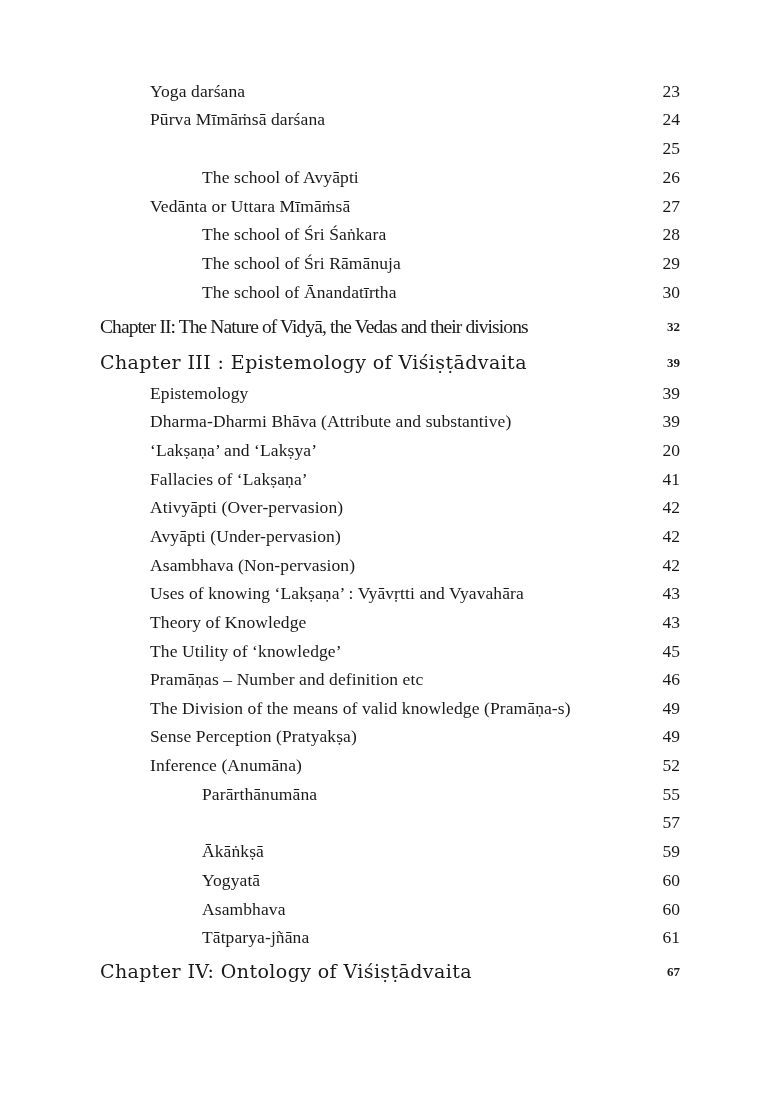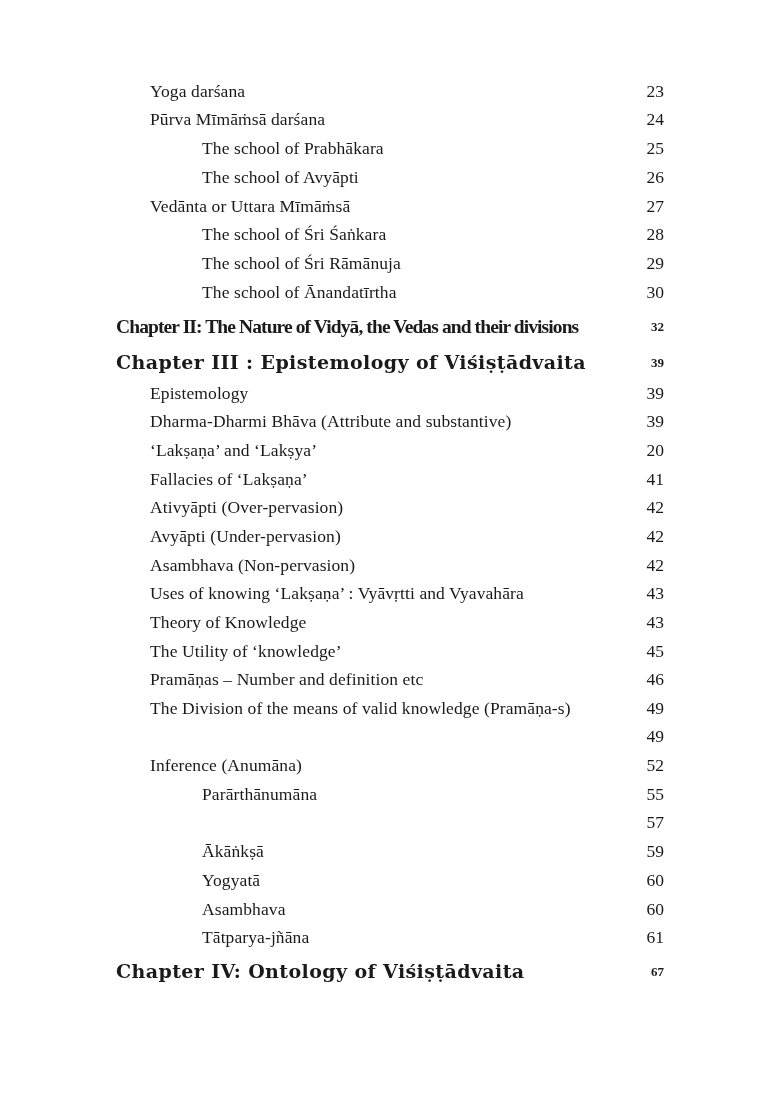--- a/index.html
+++ b/index.html
@@ -29,29 +29,29 @@
   }
   .row .label {
     position: absolute;
     white-space: nowrap;
     font-size: 17.5px;
     line-height: 29px;
     letter-spacing: 0.1px;
   }
   .row .page {
     position: absolute;
-    right: 116px;
+    right: 100px;
     font-size: 17.5px;
     line-height: 29px;
   }
   .lvl1 .label { left: 150px; }
   .lvl2 .label { left: 202px; }
   .chapter .label {
-    left: 116px;
-    font-weight: bold;
+    left: 100px;
+    font-weight: normal;
     font-size: 21px;
     letter-spacing: 0.3px;
   }
   .chapter .page {
     font-weight: bold;
     font-size: 13px;
   }
   .chapter.condensed .label {
     font-family: "Liberation Serif", serif;
     font-size: 19.5px;
@@ -70,21 +70,20 @@
 
   <div class="row lvl1" style="top:77px">
     <span class="label">Yoga darśana</span>
     <span class="page">23</span>
   </div>
   <div class="row lvl1" style="top:105px">
     <span class="label">Pūrva Mīmāṁsā darśana</span>
     <span class="page">24</span>
   </div>
   <div class="row lvl2" style="top:134px">
-    <span class="label">The school of Prabhākara</span>
     <span class="page">25</span>
   </div>
   <div class="row lvl2" style="top:163px">
     <span class="label">The school of Avyāpti</span>
     <span class="page">26</span>
   </div>
   <div class="row lvl1" style="top:192px">
     <span class="label">Vedānta or Uttara Mīmāṁsā</span>
     <span class="page">27</span>
   </div>
@@ -152,20 +151,21 @@
   </div>
   <div class="row lvl1" style="top:665px">
     <span class="label">Pramāṇas – Number and definition etc</span>
     <span class="page">46</span>
   </div>
   <div class="row lvl1" style="top:694px">
     <span class="label">The Division of the means of valid knowledge (Pramāṇa-s)</span>
     <span class="page">49</span>
   </div>
   <div class="row lvl1" style="top:722px">
+    <span class="label">Sense Perception (Pratyakṣa)</span>
     <span class="page">49</span>
   </div>
   <div class="row lvl1" style="top:751px">
     <span class="label">Inference (Anumāna)</span>
     <span class="page">52</span>
   </div>
   <div class="row lvl2" style="top:780px">
     <span class="label">Parārthānumāna</span>
     <span class="page">55</span>
   </div>

